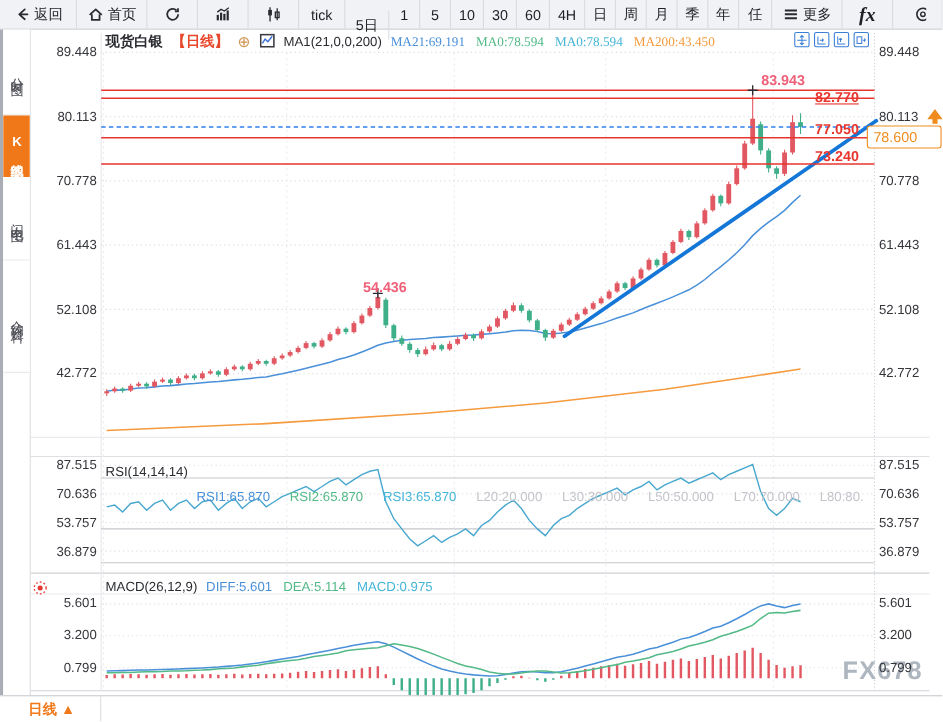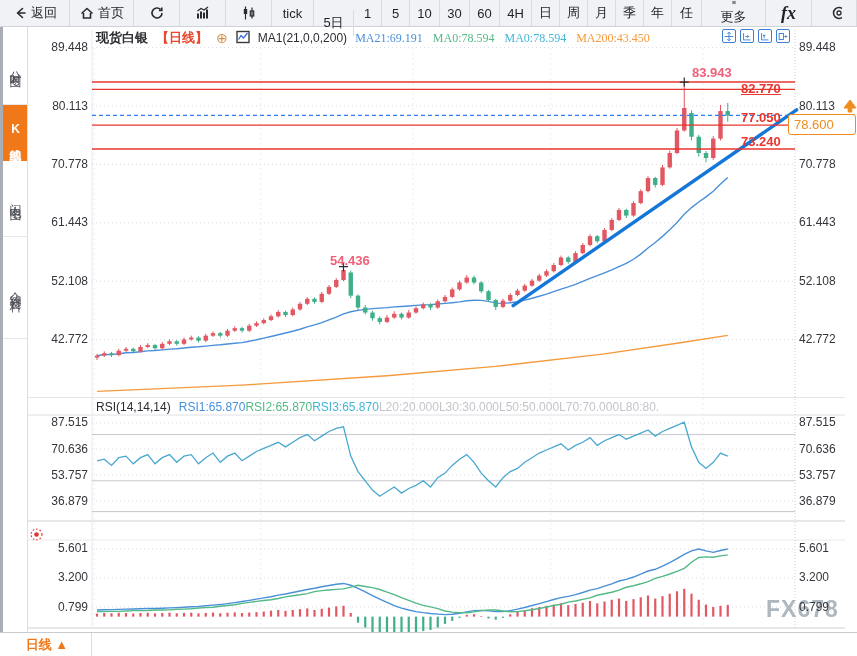--- a/index.html
+++ b/index.html
@@ -129,21 +129,21 @@
       </div>
       <div class="titem" style="width: 28px;">
         <span>季</span>
       </div>
       <div class="titem" style="width: 28px;">
         <span>年</span>
       </div>
       <div class="titem" style="width: 30px;">
         <span>任</span>
       </div>
-      <div class="titem" style="width: 64px; flex-direction: column;">
+      <div class="titem" style="width: 64px;">
         <svg width="16" height="16" viewBox="0 0 16 16">
           <path d="M2.5 4.5h11M2.5 8h11M2.5 11.5h11" stroke="#2a2b31" stroke-width="1.8"></path>
         </svg>
         <span>更多</span>
       </div>
       <div class="titem" style="width: 46px;">
         <span class="fx">fx</span>
       </div>
       <div class="titem" style="width: 45px;">
         <svg width="16" height="16" viewBox="0 0 16 16">
@@ -513,37 +513,45 @@
       <div class="picon">
         <svg width="13" height="13" viewBox="0 0 14 14">
           <rect x="2.5" y="3.5" width="5" height="7" fill="none" stroke="#3b7fd6" stroke-width="1.1"></rect>
           <path d="M8.5 7h3m0 0L10 5.5M11.5 7 10 8.5" fill="none" stroke="#3b7fd6" stroke-width="1.1"></path>
         </svg>
       </div>
     </div>
 
   <div class="hdr" style="top:400px;">
     <span class="ttl">RSI(14,14,14)</span>
-    <span id="rsiVals" style="display:flex;gap:0;">
+    <span id="rsiVals" style="display:flex;gap:18px;margin-top:44px;">
         <span style="color: rgb(74, 144, 217);">RSI1:65.870</span>
         <span style="color: rgb(83, 185, 135);">RSI2:65.870</span>
         <span style="color: rgb(69, 181, 216);">RSI3:65.870</span>
         <span style="color: rgb(196, 197, 203);">L20:20.000</span>
         <span style="color: rgb(196, 197, 203);">L30:30.000</span>
         <span style="color: rgb(196, 197, 203);">L50:50.000</span>
         <span style="color: rgb(196, 197, 203);">L70:70.000</span>
         <span style="color: rgb(196, 197, 203);">L80:80.</span>
       </span>
   </div>
 
   <div id="sunicon">
     <svg width="15" height="15" viewBox="0 0 15 15">
         <circle cx="7.5" cy="7.5" r="2.3" fill="#e8352e"></circle>
         <circle cx="7.5" cy="7.5" r="5.4" fill="none" stroke="#e8352e" stroke-width="1.2" stroke-dasharray="1.5,2"></circle>
       </svg>
+  </div>
+  <div class="hdr" style="top:526px;">
+    <span class="ttl">MACD(26,12,9)</span>
+    <span id="macdVals" style="display:flex;gap:10px;">
+        <span style="color: rgb(74, 144, 217);">DIFF:5.601</span>
+        <span style="color: rgb(83, 185, 135);">DEA:5.114</span>
+        <span style="color: rgb(69, 181, 216);">MACD:0.975</span>
+      </span>
   </div>
 
   <div id="ptag">
     <span>78.600</span>
   </div>
 
   <div id="labels">
       <span class="mon" style="left: 98px;">2025/09</span>
       <span class="mon" style="left: 264.75px;">2025/10</span>
       <span class="mon" style="left: 417px;">2025/11</span>

